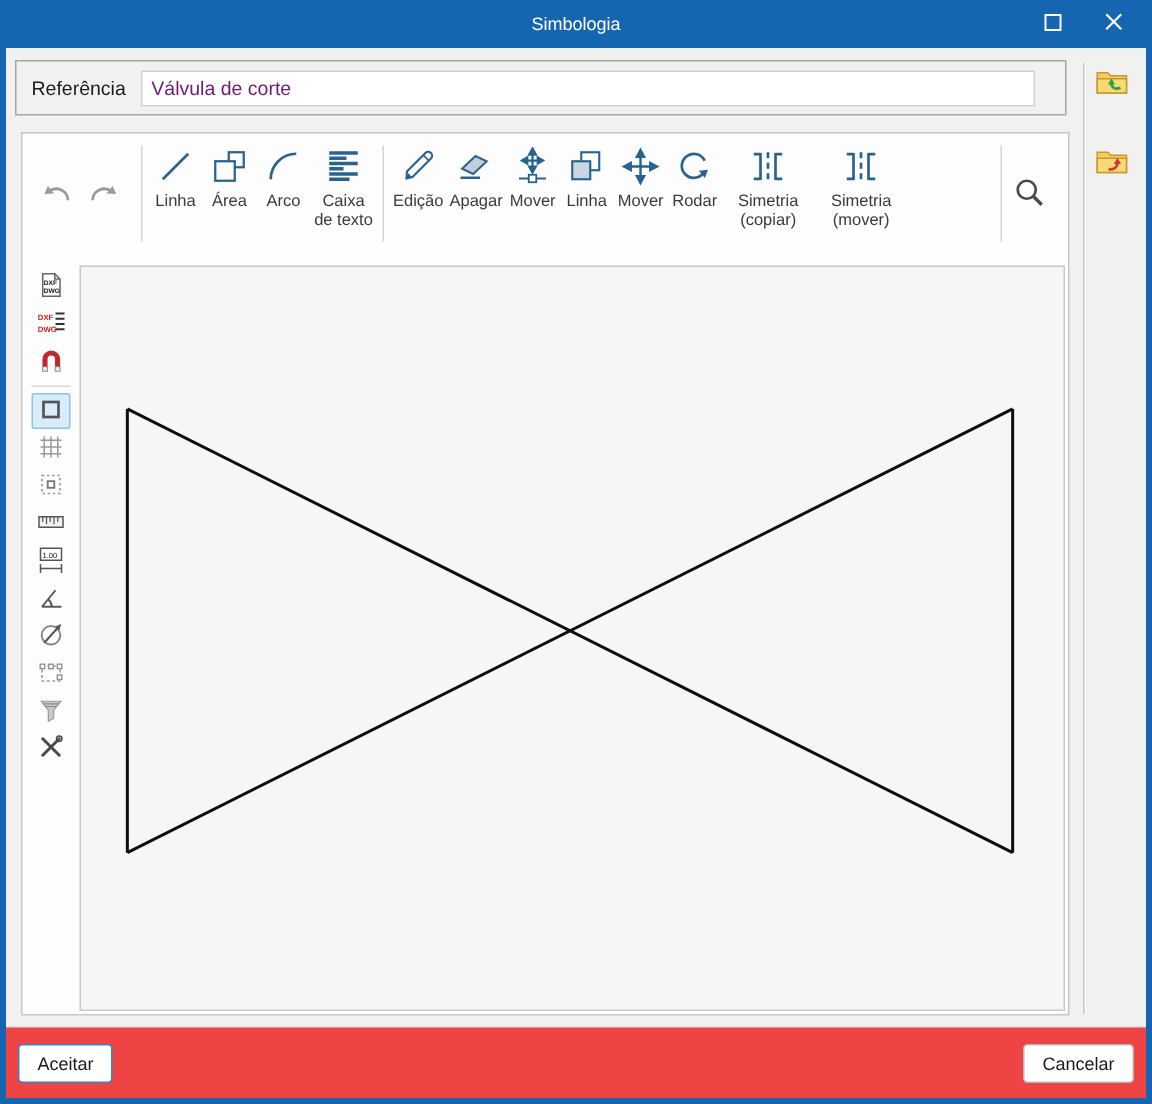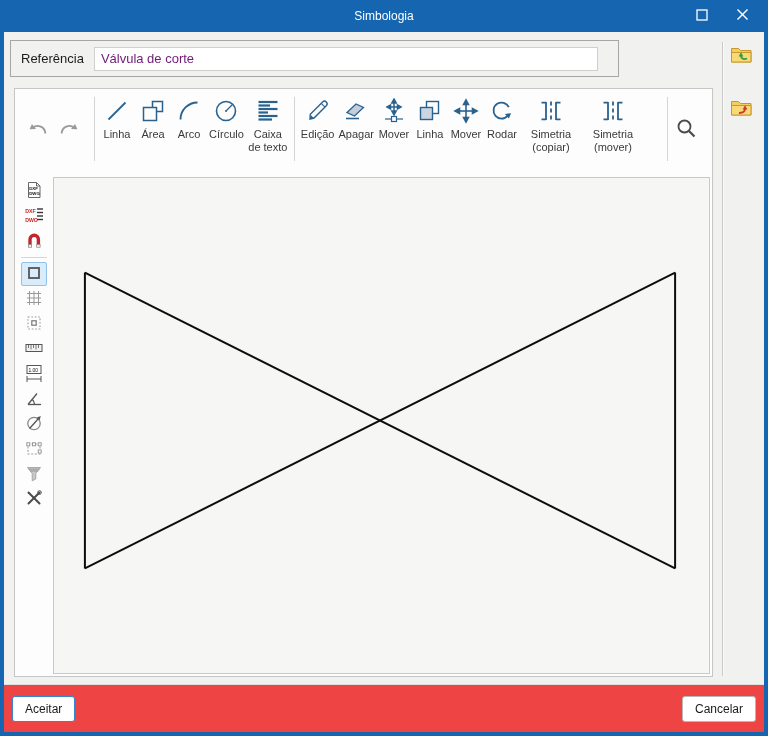--- a/index.html
+++ b/index.html
@@ -21,21 +21,21 @@
   .title-text { pointer-events:none; }
   .win-controls { position:absolute; right:6px; top:0; height:32px; display:flex; }
   .win-btn { width:40px; height:32px; display:flex; align-items:center; justify-content:center; }
   .border-left  { position:absolute; left:0; top:32px; width:4px; height:700px; background:#1565b0; }
   .border-right { position:absolute; right:0; top:32px; width:4px; height:700px; background:#1565b0; }
   .border-bottom{ position:absolute; left:0; top:732px; width:768px; height:4px; background:#1565b0; }
   .body-bg { position:absolute; left:4px; top:32px; width:760px; height:652px; background:#f1f1f0; }
 
   
   .ref-group {
-    position:absolute; left:10px; top:40px; width:609px; height:37px;
+    position:absolute; left:10px; top:40px; width:701px; height:37px;
     border:1px solid #a6a6a6; display:flex; align-items:center; padding:0 20px 0 10px;
   }
   .ref-label { font-size:13px; color:#1c1c1c; margin-right:10px; white-space:nowrap; }
   .ref-input {
     flex:1; height:24px; border:1px solid #cfcfcf; background:#fff;
     font-family:"Liberation Sans",sans-serif; font-size:13px; color:#701a75; padding:0 6px; outline:none;
   }
 
   
   .right-sep { position:absolute; left:722px; top:42px; width:2px; height:634px;
@@ -195,30 +195,20 @@
         <span class="ticon">
           <svg width="26" height="26" viewBox="0 0 26 26">
               <path d="M4.5 21.5 A17 17 0 0 1 21.5 4.5" fill="none" stroke="#2a628f" stroke-width="1.8"></path>
             </svg>
         </span>
         <span class="tlabel">Arco</span>
       </button>
       <button class="tool">
         <span class="ticon">
           <svg width="26" height="26" viewBox="0 0 26 26">
-            <circle cx="13" cy="13" r="9.5" fill="none" stroke="#2a628f" stroke-width="1.6"></circle>
-            <circle cx="13" cy="13" r="1" fill="#2a628f"></circle>
-            <line x1="13" y1="13" x2="19.5" y2="6.5" stroke="#2a628f" stroke-width="1.3"></line>
-          </svg>
-        </span>
-        <span class="tlabel">Círculo</span>
-      </button>
-      <button class="tool">
-        <span class="ticon">
-          <svg width="26" height="26" viewBox="0 0 26 26">
               <g stroke="#2a628f" stroke-width="2.2">
             <line x1="3.5" y1="4" x2="22.5" y2="4"></line>
                 <line x1="3.5" y1="7.5" x2="15" y2="7.5"></line>
             <line x1="3.5" y1="11" x2="22.5" y2="11"></line>
                 <line x1="3.5" y1="14.5" x2="13" y2="14.5"></line>
             <line x1="3.5" y1="18" x2="22.5" y2="18"></line>
                 <line x1="3.5" y1="21.5" x2="17" y2="21.5"></line>
           </g>
             </svg>
         </span>

